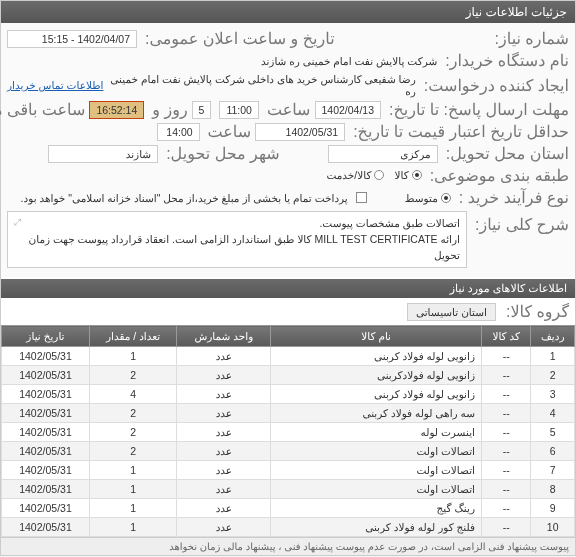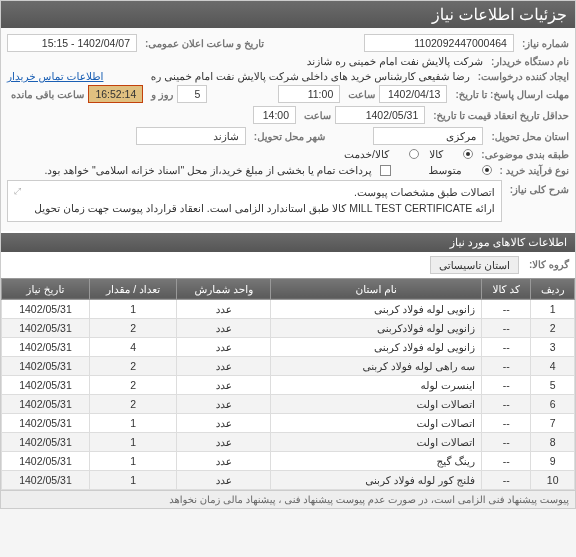--- a/index.html
+++ b/index.html
@@ -12,38 +12,37 @@
   direction: rtl;
 }
 .panel {
   border: 1px solid #ccc;
   background: #fff;
 }
 .panel-header {
   background: linear-gradient(#6b6b6b, #555);
   color: #fff;
   padding: 4px 8px;
-  font-size: 16px;
+  font-size: 12px;
 }
 .form-area {
   padding: 6px;
   background: #fafafa;
 }
 .row {
   display: flex;
   align-items: center;
   margin-bottom: 3px;
   gap: 4px;
 }
 .lbl {
   color: #777;
-  font-size: 10px;
+  font-size: 16px;
   white-space: nowrap;
   padding-left: 4px;
-  font-weight: bold;
 }
 .val {
   background: #fff;
   border: 1px solid #ccc;
   padding: 2px 6px;
   font-size: 10.5px;
   min-height: 18px;
   display: inline-flex;
   align-items: center;
 }
@@ -59,21 +58,21 @@
 }
 .time-box {
   background: #e0c080;
   border: 1px solid #c2410c;
   padding: 2px 6px;
   font-size: 10.5px;
 }
 .radio-opt {
   display: inline-flex;
   align-items: center;
-  gap: 20px;
+  gap: 3px;
   margin-left: 10px;
   font-size: 10.5px;
 }
 .radio-dot {
   width:10px;height:10px;border:1px solid #888;border-radius:50%;display:inline-block;background:#fff;position:relative;
 }
 .radio-dot.sel::after{content:"";position:absolute;inset:2px;background:#333;border-radius:50%;}
 .chk {
   width:11px;height:11px;border:1px solid #888;background:#fff;display:inline-block;margin-left:4px;
 }
@@ -97,21 +96,20 @@
 </head>
 <body>
 
 <div class="panel wrap">
   <div class="panel-header">جزئیات اطلاعات نیاز</div>
 
   <div class="form-area">
 
     <div class="row">
       <span class="lbl">شماره نیاز:</span>
-      <span class="val" style="width:150px">1102092447000464</span>
       <span class="flex-sp"></span>
       <span class="lbl">تاریخ و ساعت اعلان عمومی:</span>
       <span class="val" style="width:130px">1402/04/07 - 15:15</span>
     </div>
 
     <div class="row">
       <span class="lbl">نام دستگاه خریدار:</span>
       <span class="val-plain">شرکت پالایش نفت امام خمینی  ره  شازند</span>
     </div>
 
@@ -127,21 +125,21 @@
       <span class="lbl">ساعت</span>
       <span class="val" style="width:62px">11:00</span>
       <span class="flex-sp"></span>
       <span class="val" style="width:30px;text-align:center">5</span>
       <span class="lbl">روز و</span>
       <span class="time-box">16:52:14</span>
       <span class="lbl">ساعت باقی مانده</span>
     </div>
 
     <div class="row">
-      <span class="lbl">حداقل تاریخ انعقاد قیمت تا تاریخ:</span>
+      <span class="lbl">حداقل تاریخ اعتبار قیمت تا تاریخ:</span>
       <span class="val" style="width:90px">1402/05/31</span>
       <span class="lbl">ساعت</span>
       <span class="val" style="width:43px">14:00</span>
     </div>
 
     <div class="row">
       <span class="lbl">استان محل تحویل:</span>
       <span class="val" style="width:110px">مرکزی</span>
       <span style="width:40px"></span>
       <span class="lbl">شهر محل تحویل:</span>
@@ -185,21 +183,21 @@
   <div class="group-row">
     <span class="lbl">گروه کالا:</span>
     <span class="group-val">استان تاسیساتی</span>
   </div>
 
   <table>
     <thead>
         <tr id="thead-row">
           <th>ردیف</th>
           <th>کد کالا</th>
-          <th>نام استان</th>
+          <th>نام کالا</th>
           <th>واحد شمارش</th>
           <th>تعداد / مقدار</th>
           <th>تاریخ نیاز</th>
         </tr>
       </thead>
     <tbody id="tbody">
         <tr>
           <td>1</td>
           <td>--</td>
           <td style="text-align: right; padding-right: 6px;">زانویی لوله فولاد کربنی</td>

